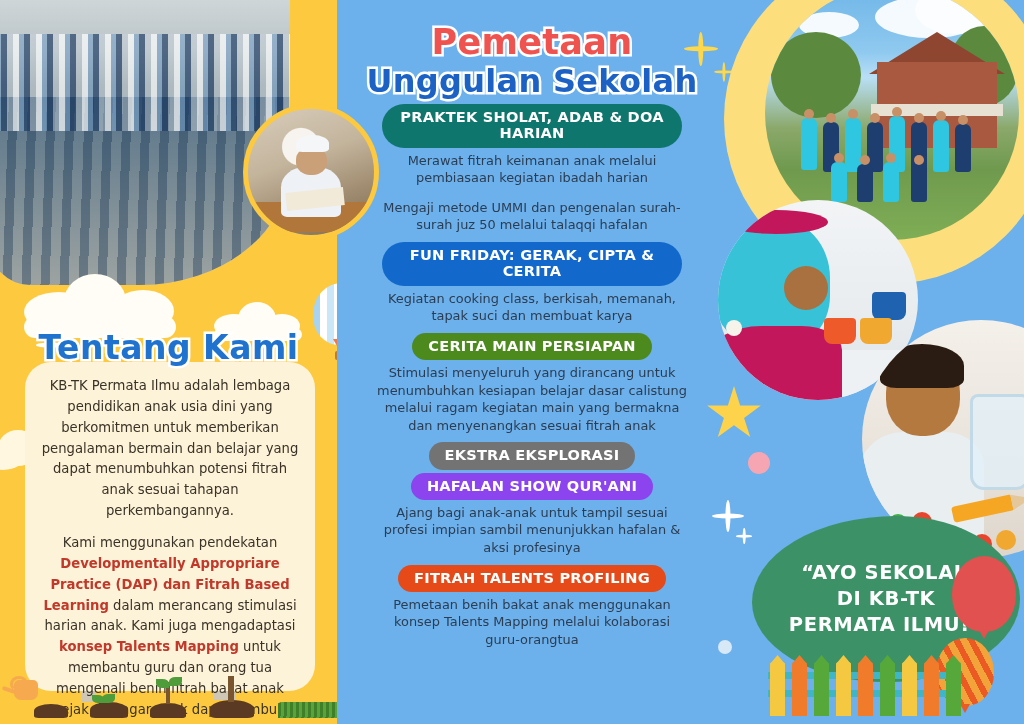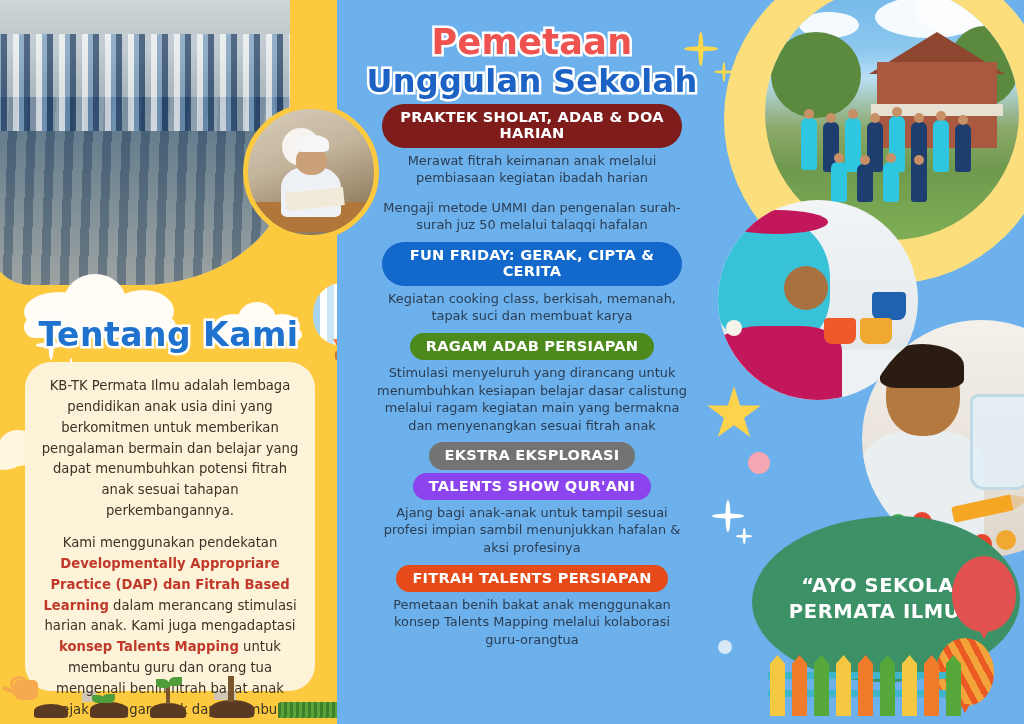--- a/index.html
+++ b/index.html
@@ -83,21 +83,21 @@
 
   .sparkle { position:absolute; }
   .sparkle::before, .sparkle::after {
     content:""; position:absolute; background:#ffffff;
   }
   .sparkle::before { left:50%; top:0; width:16%; height:100%; transform:translateX(-50%); border-radius:50%; }
   .sparkle::after  { left:0; top:50%; width:100%; height:16%; transform:translateY(-50%); border-radius:50%; }
   .sparkle.yellow::before, .sparkle.yellow::after { background:#ffd84a; }
 
   .section-title {
-    position:absolute; left:0; width:337px; top:315px;
+    position:absolute; left:0; width:337px; top:328px;
     text-align:center;
     font-family:"DejaVu Sans", sans-serif;
     font-weight:700; font-size:33px; letter-spacing:.5px;
     color:#1f73cf;
     -webkit-text-stroke: 5px #ffffff;
     paint-order: stroke fill;
     z-index:5;
   }
   .about-card {
     position:absolute; left:25px; top:362px;
@@ -381,56 +381,57 @@
   <div class="star-yellow" style="left:700px; top:18px; width:0; height:0;"></div>
   <div class="dot" style="left:726px; top:320px; width:16px; height:16px; background:#f6f3ea;"></div>
   <div class="dot" style="left:748px; top:452px; width:22px; height:22px; background:#f5a6b2;"></div>
   <div class="dot" style="left:718px; top:640px; width:14px; height:14px; background:#d7e8f7;"></div>
 
   <div class="program-col">
     <div class="prog-title one">Pemetaan</div>
     <div class="prog-title two">Unggulan Sekolah</div>
     <div class="prog-list" id="prog-list">
         <div class="prog-item">
-          <div class="prog-pill" style="background: #7f1d1d;">PRAKTEK SHOLAT, ADAB &amp; DOA HARIAN</div>
+          <div class="prog-pill" style="background: #0f766e;">PRAKTEK SHOLAT, ADAB &amp; DOA HARIAN</div>
           <div class="prog-desc">Merawat fitrah keimanan anak melalui pembiasaan kegiatan ibadah harian</div>
         </div>
         <div class="prog-item">
           <div class="prog-desc">Mengaji metode UMMI dan pengenalan surah-surah juz 50 melalui talaqqi hafalan</div>
         </div>
         <div class="prog-item">
           <div class="prog-pill" style="background: rgb(18, 105, 203);">FUN FRIDAY: GERAK, CIPTA &amp; CERITA</div>
           <div class="prog-desc">Kegiatan cooking class, berkisah, memanah, tapak suci dan membuat karya</div>
         </div>
         <div class="prog-item">
-          <div class="prog-pill" style="background: rgb(77, 138, 30);">RAGAM ADAB PERSIAPAN</div>
+          <div class="prog-pill" style="background: rgb(77, 138, 30);">CERITA MAIN PERSIAPAN</div>
           <div class="prog-desc">Stimulasi menyeluruh yang dirancang untuk menumbuhkan kesiapan belajar dasar calistung melalui ragam kegiatan main yang bermakna dan menyenangkan sesuai fitrah anak</div>
         </div>
         <div class="prog-item">
           <div class="prog-pill" style="background: #737373;">EKSTRA EKSPLORASI</div>
         </div>
         <div class="prog-item">
-          <div class="prog-pill" style="background: rgb(139, 68, 238);">TALENTS SHOW QUR'ANI</div>
+          <div class="prog-pill" style="background: rgb(139, 68, 238);">HAFALAN SHOW QUR'ANI</div>
           <div class="prog-desc">Ajang bagi anak-anak untuk tampil sesuai profesi impian sambil menunjukkan hafalan &amp; aksi profesinya</div>
         </div>
         <div class="prog-item">
-          <div class="prog-pill" style="background: rgb(229, 74, 24);">FITRAH TALENTS PERSIAPAN</div>
+          <div class="prog-pill" style="background: rgb(229, 74, 24);">FITRAH TALENTS PROFILING</div>
           <div class="prog-desc">Pemetaan benih bakat anak menggunakan konsep Talents Mapping melalui kolaborasi guru-orangtua</div>
         </div>
       </div>
   </div>
 
   <div class="pencil">
     <div class="body"></div>
       <div class="tip"></div>
   </div>
 
   <div class="cta-blob">
     <div class="cta-text">
       <div>“AYO SEKOLAH</div>
+      <div>DI KB-TK</div>
       <div>PERMATA ILMU!”</div>
     </div>
   </div>
 
   <div class="rballoon" style="left:952px; top:556px; width:66px; height:92px;">
     <div class="b" style="left:0; top:0; width:64px; height:76px; background:#e0514f;"></div>
     <div class="knot" style="left:27px; top:74px; border-top:9px solid #e0514f;"></div>
   </div>
   <div class="rballoon" style="left:936px; top:638px; width:60px; height:84px;">
     <div class="b" style="left:0; top:0; width:58px; height:68px; background: repeating-linear-gradient(62deg,#f2a33a 0 7px,#ea5a22 7px 13px);"></div>

